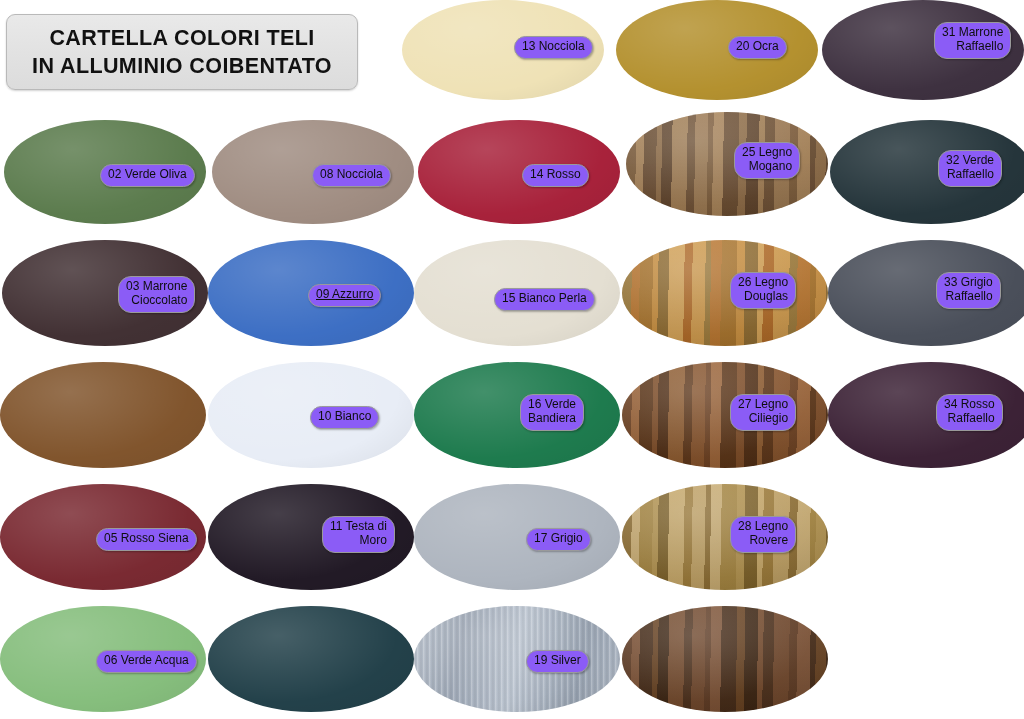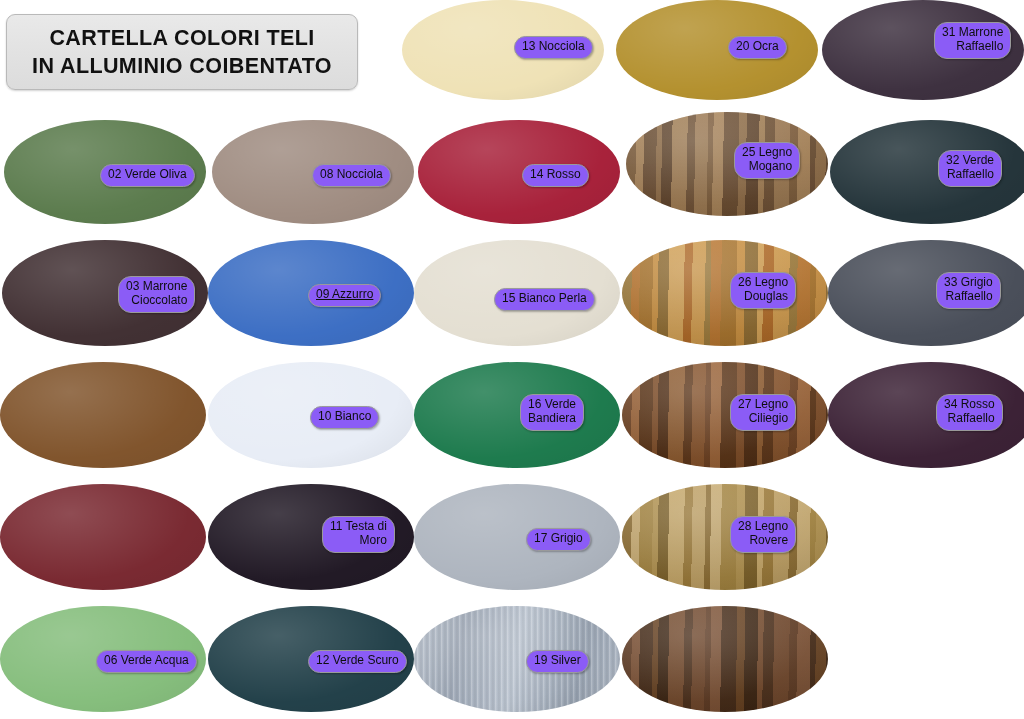--- a/index.html
+++ b/index.html
@@ -222,20 +222,21 @@
           <div class="grain" style="background:#3C2236;"></div>
           <div class="sheen"></div>
         </div>
         <div class="tag two-line" style="left: 108px; top: 32px;"><div>34 Rosso</div><div>Raffaello</div></div>
       </div>
       <div class="swatch-cell" style="left: 0px; top: 484px; width: 206px; height: 106px;">
         <div class="ellipse">
           <div class="grain" style="background:#7A2A32;"></div>
           <div class="sheen"></div>
         </div>
+        <div class="tag one-line" style="left: 96px; top: 44px;"><div>05 Rosso Siena</div></div>
       </div>
       <div class="swatch-cell" style="left: 208px; top: 484px; width: 206px; height: 106px;">
         <div class="ellipse">
           <div class="grain" style="background:#221A26;"></div>
           <div class="sheen"></div>
         </div>
         <div class="tag two-line" style="left: 114px; top: 32px;"><div>11 Testa di</div><div>Moro</div></div>
       </div>
       <div class="swatch-cell" style="left: 414px; top: 484px; width: 206px; height: 106px;">
         <div class="ellipse">
@@ -256,21 +257,20 @@
           <div class="grain" style="background:#86BE7D;"></div>
           <div class="sheen"></div>
         </div>
         <div class="tag one-line" style="left: 96px; top: 44px;"><div>06 Verde Acqua</div></div>
       </div>
       <div class="swatch-cell" style="left: 208px; top: 606px; width: 206px; height: 106px;">
         <div class="ellipse">
           <div class="grain" style="background:#23414A;"></div>
           <div class="sheen"></div>
         </div>
-        <div class="tag one-line" style="left: 100px; top: 44px;"><div>12 Verde Scuro</div></div>
       </div>
       <div class="swatch-cell" style="left: 414px; top: 606px; width: 206px; height: 106px;">
         <div class="ellipse">
           <div class="grain" style="background:repeating-linear-gradient(90deg,rgba(255,255,255,0.30) 0px, rgba(255,255,255,0.00) 2px,rgba(0,0,0,0.07) 4px, rgba(255,255,255,0.00) 6px),linear-gradient(100deg,#c4ccd6 0%,#9ea8b6 28%,#bcc5d1 50%,#99a4b2 74%,#c0c8d4 100%);"></div>
           <div class="sheen"></div>
         </div>
         <div class="tag one-line" style="left: 112px; top: 44px;"><div>19 Silver</div></div>
       </div>
       <div class="swatch-cell" style="left: 622px; top: 606px; width: 206px; height: 106px;">
         <div class="ellipse">

